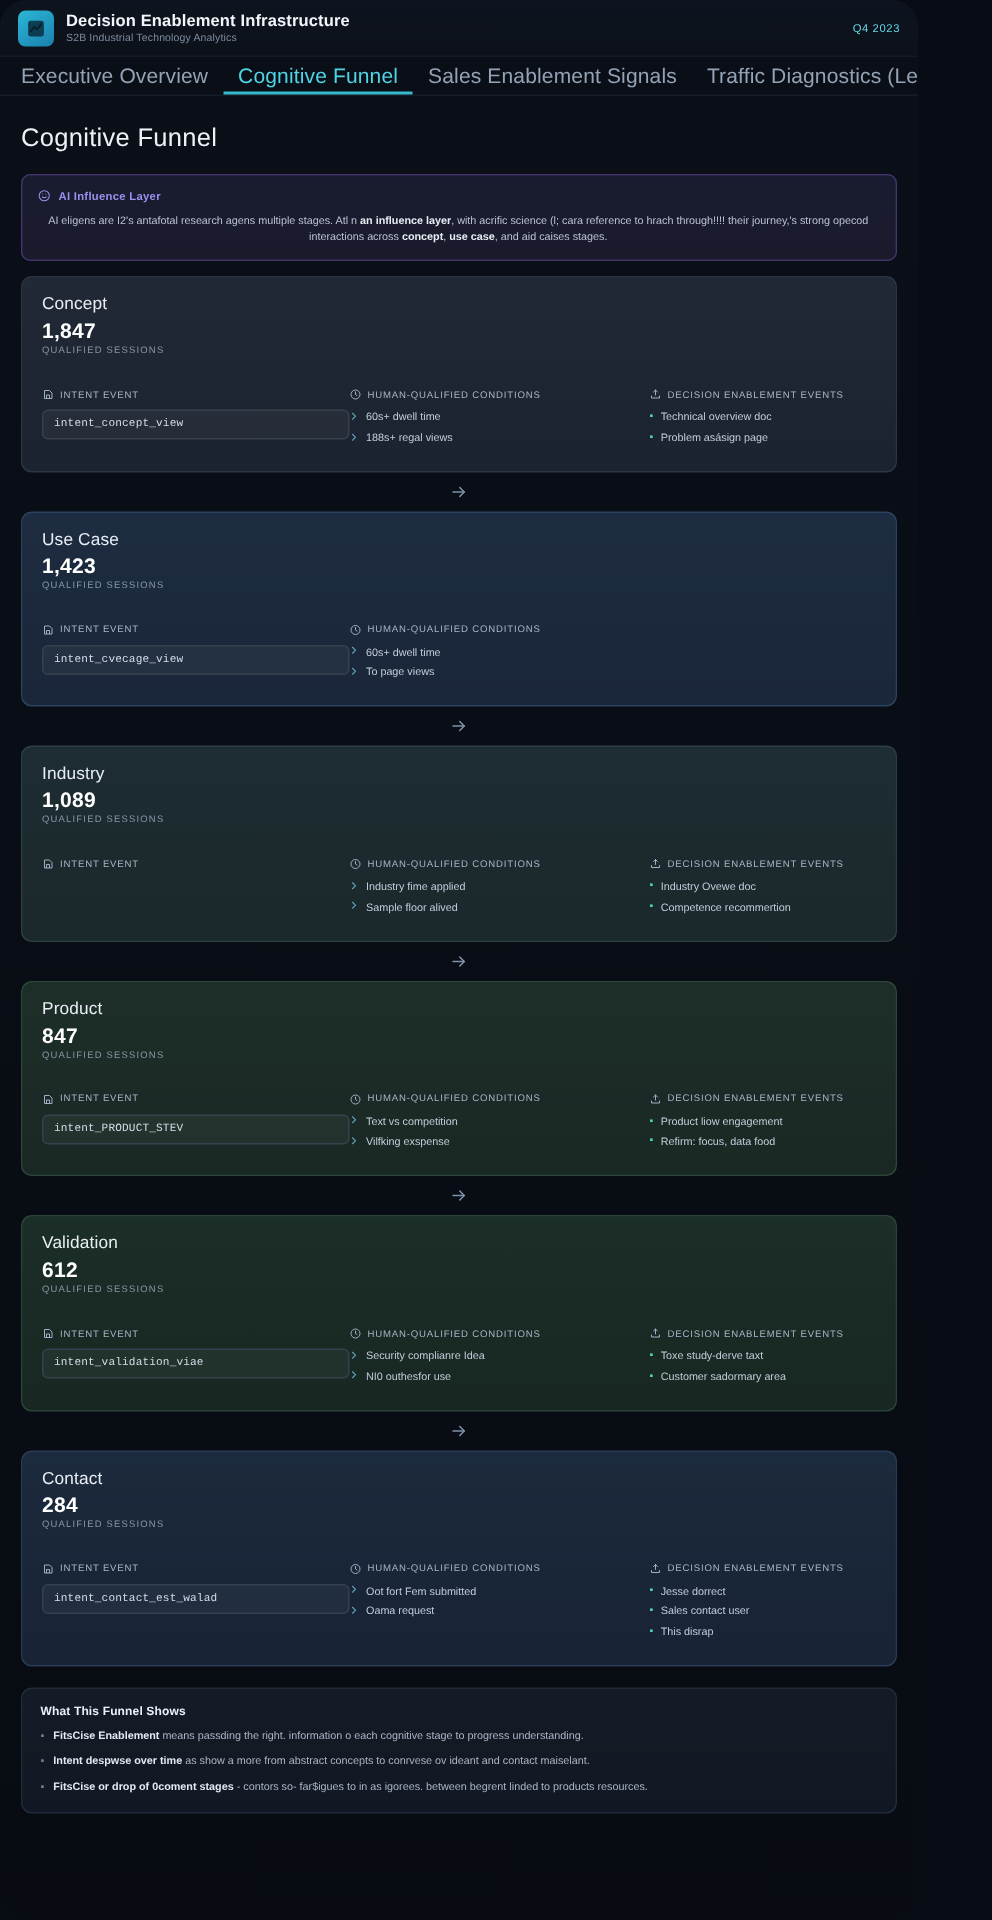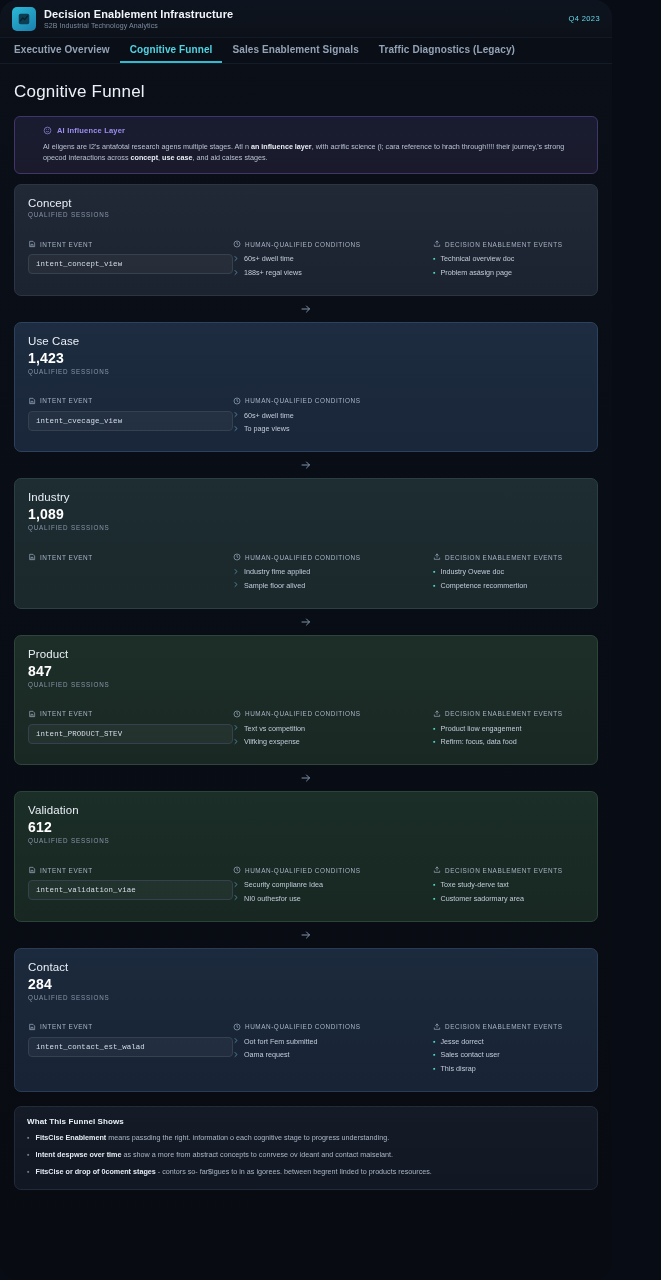--- a/index.html
+++ b/index.html
@@ -37,41 +37,42 @@
 
   
   .tabs {
     display: flex; align-items: stretch;
     height: 26px;
     padding: 0 12px;
     border-bottom: 1px solid #151c29;
     background: #0a0f17;
   }
   .tab {
-    font-size: 10px; color: #94a2b6;
+    font-size: 14px; color: #94a2b6;
     display: flex; align-items: center;
     padding: 0 10px;
     border-bottom: 2px solid transparent;
-    white-space: nowrap; letter-spacing: .1px; font-weight: bold;
+    white-space: nowrap; letter-spacing: .1px;
   }
   .tab:first-child { padding-left: 2px; }
   .tab.active { color: #4fd4e4; border-bottom-color: #35b9cd; }
 
   
   .heading { padding: 18px 14px 0 14px; }
   .heading h1 { font-size: 17px; font-weight: normal; color: #edf2f8; letter-spacing: .2px; }
   .heading .sub { font-size: 8px; color: #8a99ad; margin-top: 6px; letter-spacing: .1px; }
 
   
   .ai-box {
     margin: 14px 14px 0 14px;
     border: 1px solid #41356b;
     border-radius: 6px;
     background: linear-gradient(180deg,#191c30 0%, #1a1a2b 100%);
-    padding: 9px 11px 10px 28px;
+    padding: 9px 11px 10px 10px;
+    text-align: center;
   }
   .ai-head { display: flex; align-items: center; gap: 5px; }
   .ai-head .lbl { font-size: 7.5px; font-weight: bold; color: #9d8ff0; letter-spacing: .2px; }
   .ai-body { font-size: 7.2px; color: #b9c2d2; line-height: 1.55; margin-top: 6px; }
   .ai-body b { color: #e7ecf5; }
 
   
   .stages { padding: 10px 14px 0 14px; }
   .stage {
     border-radius: 7px;
@@ -171,20 +172,21 @@
       <span class="lbl">AI Influence Layer</span>
     </div>
     <div class="ai-body">
       <span>AI eligens are I2's antafotal research agens multiple stages. Atl n </span><b>an influence layer</b><span>, with acrific science (l; cara reference to hrach through!!!! their journey,'s strong opecod interactions across </span><b>concept</b><span>, </span><b>use case</b><span>, and aid caises stages.</span>
     </div>
   </div>
 
   <div class="stages" id="stagelist">
       <div class="stage v0">
         <div class="sname">Concept</div>
+        <div class="snum">1,847</div>
         <div class="slabel">QUALIFIED SESSIONS</div>
         <div class="cols">
           <div class="col-intent">
             <div class="colhead">
               <svg class="ic" width="8" height="8" viewBox="0 0 24 24" fill="none" stroke="#9fb0c4" stroke-width="2">
                 <path d="M5 4h10l5 5v11H5z"></path>
                 <path d="M9 20v-7h6v7"></path>
               </svg>
               <span class="ch">INTENT EVENT</span>
             </div>

